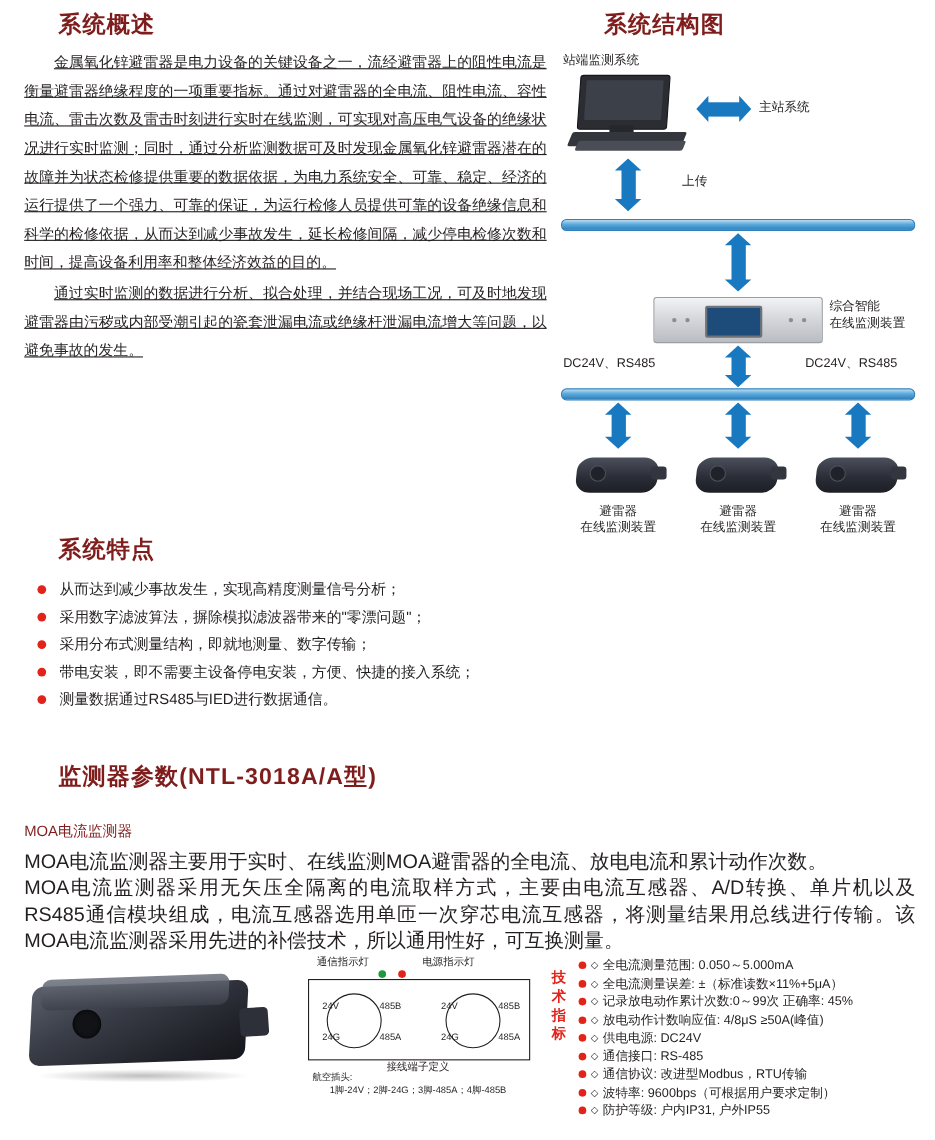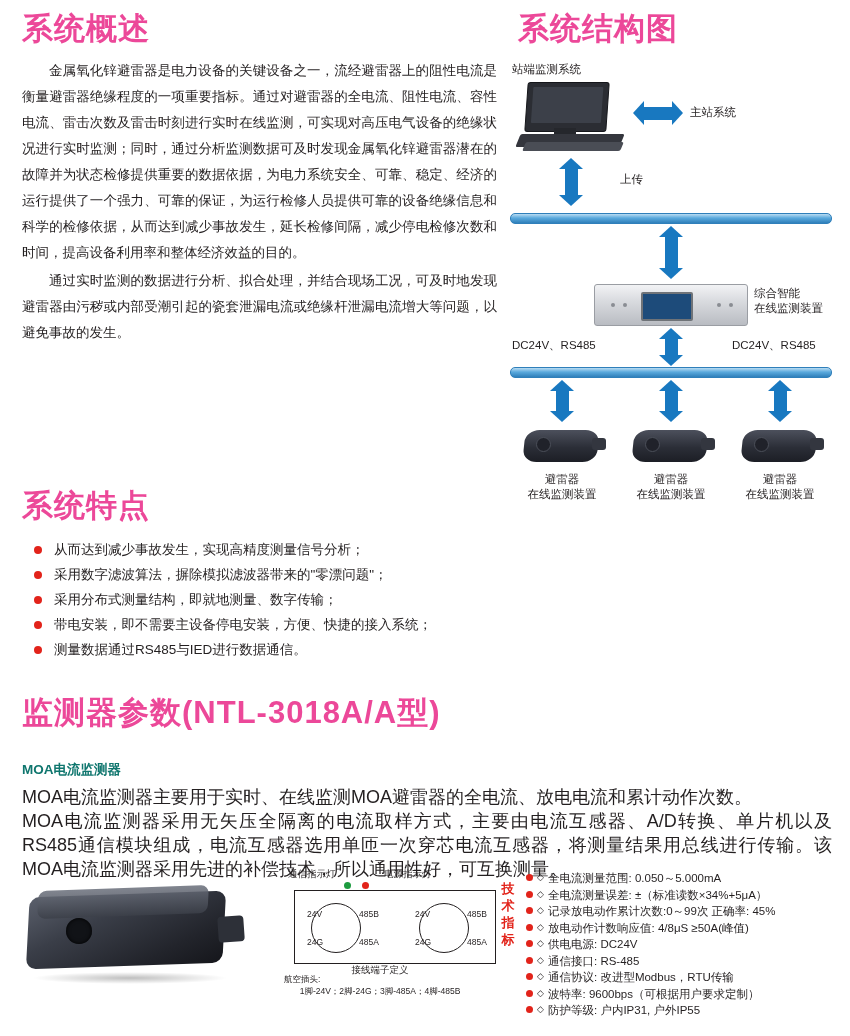--- a/index.html
+++ b/index.html
@@ -14,43 +14,45 @@
     color: #231f20;
     position: relative;
     overflow: hidden;
   }
   .page {
     position: relative;
     width: 850px;
     height: 1036px;
   }
   .h-red {
-    color: #ec4899;
-    font-size: 31px;
+    color: #7f1d1d;
+    font-size: 21px;
     font-weight: bold;
     letter-spacing: 1px;
+    margin-left: 31px;
   }
   
   #overview-section {
     position: absolute;
     left: 22px;
     top: 8px;
     width: 475px;
   }
   #overview-title {
     margin-bottom: 8px;
   }
   .para {
     font-size: 13.5px;
     line-height: 26px;
     text-align: justify;
     text-justify: inter-ideograph;
     text-indent: 2em;
     margin: 0 0 2px 0;
     color: #231f20;
+    text-decoration: underline;
   }
   
   #structure-section {
     position: absolute;
     left: 510px;
     top: 8px;
     width: 325px;
     height: 465px;
   }
   #structure-title {
@@ -285,23 +287,23 @@
   #params-section {
     position: absolute;
     left: 22px;
     top: 692px;
     width: 810px;
   }
   #params-title {
     margin-bottom: 8px;
   }
   #params-sub {
-    color: #0f766e;
+    color: #7f1d1d;
     font-size: 13.5px;
-    font-weight: bold;
+    font-weight: normal;
     margin-bottom: 6px;
     margin-top: 27px;
   }
   .params-para {
     font-size: 18px;
     line-height: 24px;
     text-align: justify;
     text-justify: inter-ideograph;
     margin: 0;
   }
@@ -381,21 +383,21 @@
     color: #231f20;
   }
   .conn-head {
     position: absolute;
     top: 0;
     font-size: 9.5px;
     white-space: nowrap;
   }
   .conn-box {
     position: absolute;
-    left: 22px;
+    left: 8px;
     top: 22px;
     width: 200px;
     height: 72px;
     border: 1px solid #231f20;
   }
   .conn-circle {
     position: absolute;
     top: 12px;
     width: 48px;
     height: 48px;
@@ -645,21 +647,21 @@
       <div id="spec-vertical-label">技术指标</div>
       <ul class="spec-list">
         <li class="spec-item">
           <span class="sbullet"></span>
           <span class="sdia">◇</span>
           <span>全电流测量范围: 0.050～5.000mA</span>
         </li>
         <li class="spec-item">
           <span class="sbullet"></span>
           <span class="sdia">◇</span>
-          <span>全电流测量误差: ±（标准读数×34%+5μA）</span>
+          <span>全电流测量误差: ±（标准读数×11%+5μA）</span>
         </li>
         <li class="spec-item">
           <span class="sbullet"></span>
           <span class="sdia">◇</span>
           <span>记录放电动作累计次数:0～99次    正确率: 45%</span>
         </li>
         <li class="spec-item">
           <span class="sbullet"></span>
           <span class="sdia">◇</span>
           <span>放电动作计数响应值: 4/8μS ≥50A(峰值)</span>

